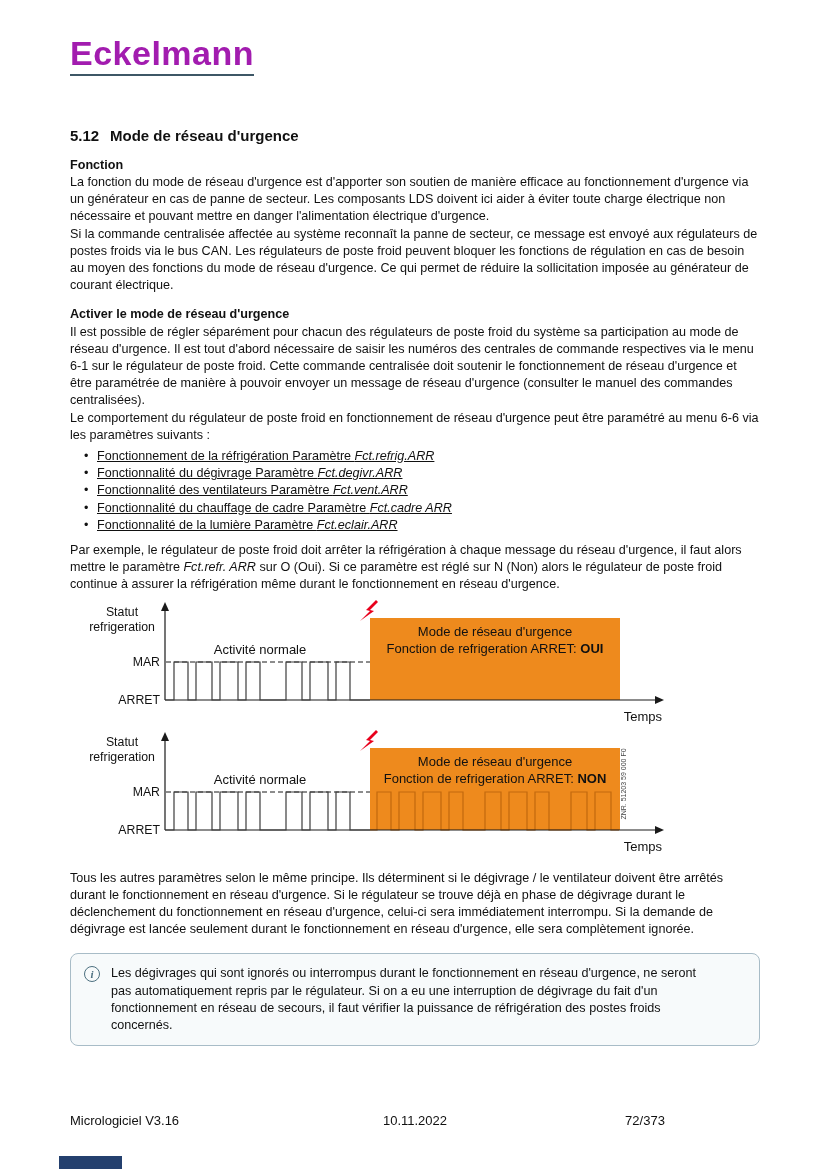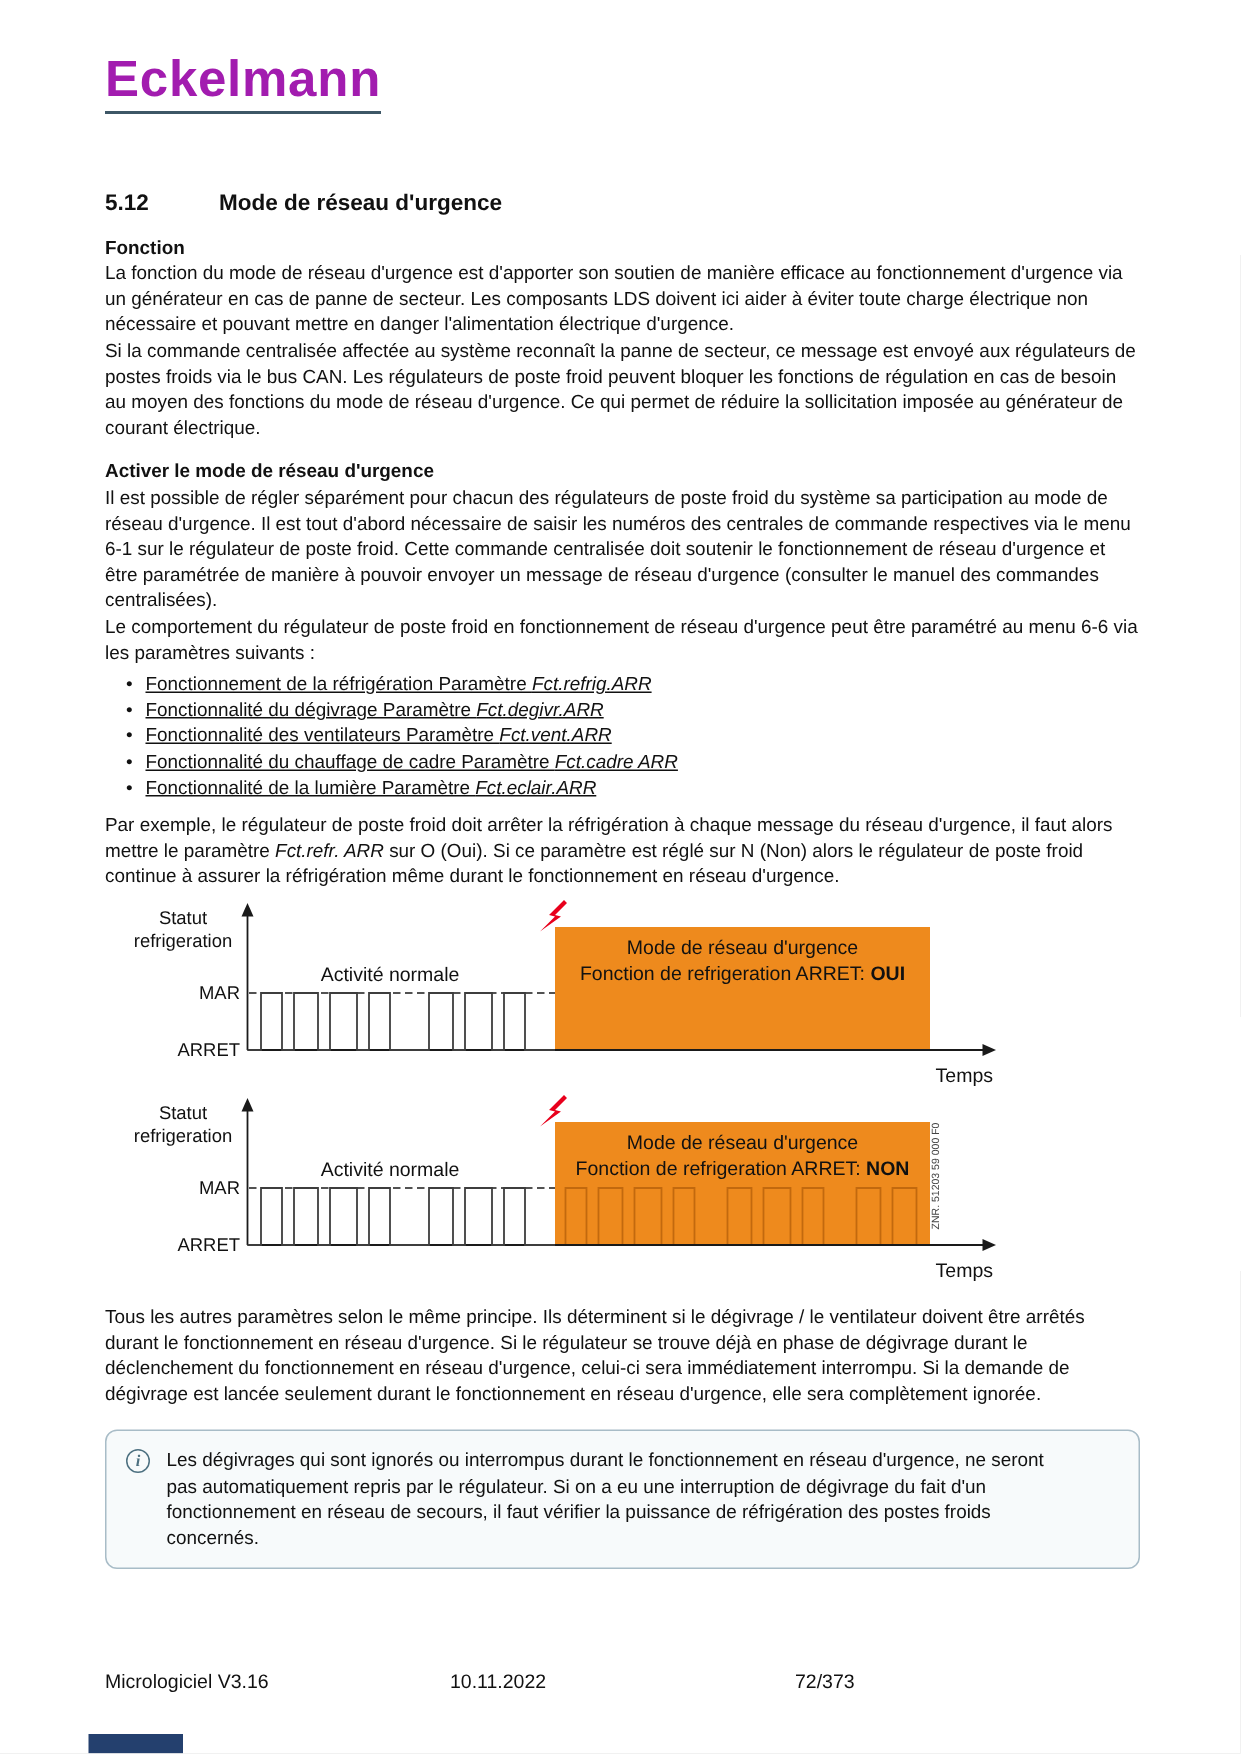--- a/index.html
+++ b/index.html
@@ -11,21 +11,21 @@
     font-family:"Liberation Sans", sans-serif;
     font-size:12.6px; line-height:17.2px; color:#111;
   }
   .logo {
     display:inline-block; margin-top:36px;
     font-size:34px; line-height:1.05; font-weight:bold; letter-spacing:0.5px;
     color:#a21caf; border-bottom:2.5px solid #3d5766; padding-bottom:2px;
   }
   .section-title {
     display:flex; margin:50px 0 0 0;
-    font-size:15px; line-height:19px; font-weight:bold; color:#111;gap:36px;
+    font-size:15px; line-height:19px; font-weight:bold; color:#111;
   }
   .sec-num { width:40px; flex:none; }
   h3 { font-size:12.6px; line-height:17.2px; margin:12px 0 0 0; color:#111; }
   p { margin:0; }
   .p-top { margin-top:8px; }
   ul.params { list-style:none; margin:4px 0 0 0; padding:0 0 0 27px; }
   ul.params li { position:relative; line-height:17.2px;text-decoration:underline; }
   ul.params li::before { content:"\2022"; position:absolute; left:-13px; }
   .diagram { display:block; margin:6px 0 0 0; }
   .diagram2 { margin-top:2px; }
@@ -49,22 +49,22 @@
     border:1.5px solid #4d7080; border-radius:50%;
     color:#4d7080; font:italic bold 11px "Liberation Serif", serif;
     display:flex; align-items:center; justify-content:center;
   }
   .note-text { max-width:588px; }
   .footer {
     position:absolute; left:70px; right:67px; bottom:40px;
     display:flex; font-size:13px; color:#111;
   }
   .footer span { flex:1; }
-  .footer .f-center { }
-  .footer .f-right { text-align:left; }
+  .footer .f-center { text-align:center; }
+  .footer .f-right { text-align:center; }
   .corner-mark {
     position:absolute; left:59px; bottom:0; width:63px; height:13px;
     background:#24406e;
   }
 </style>
 </head>
 <body>
 
 <div class="page">
 

